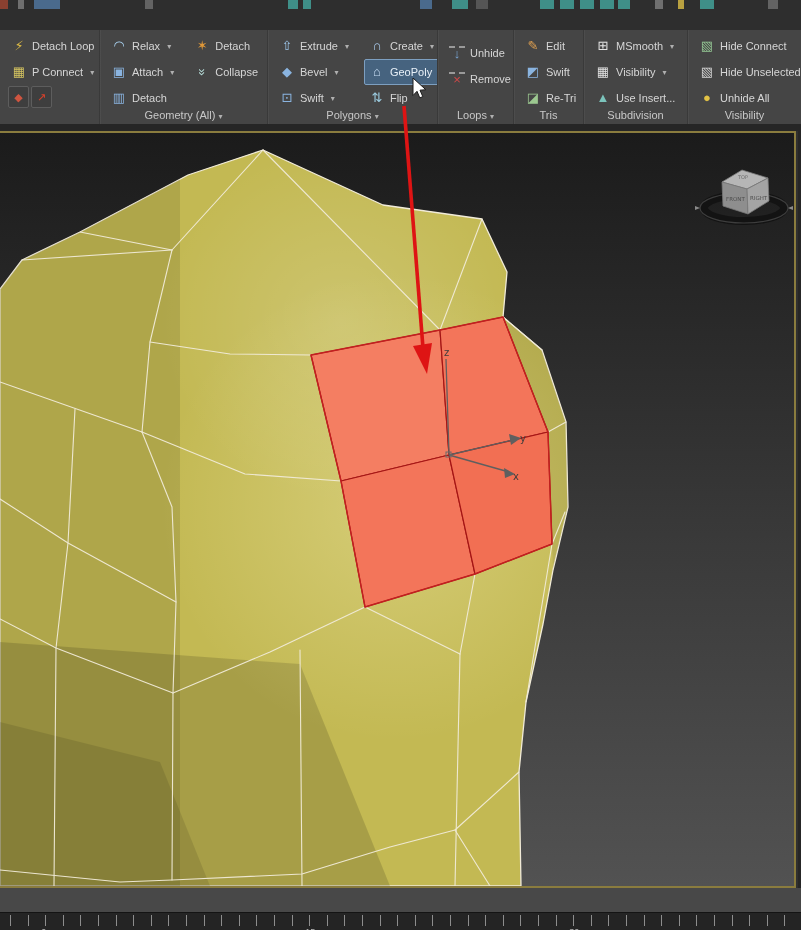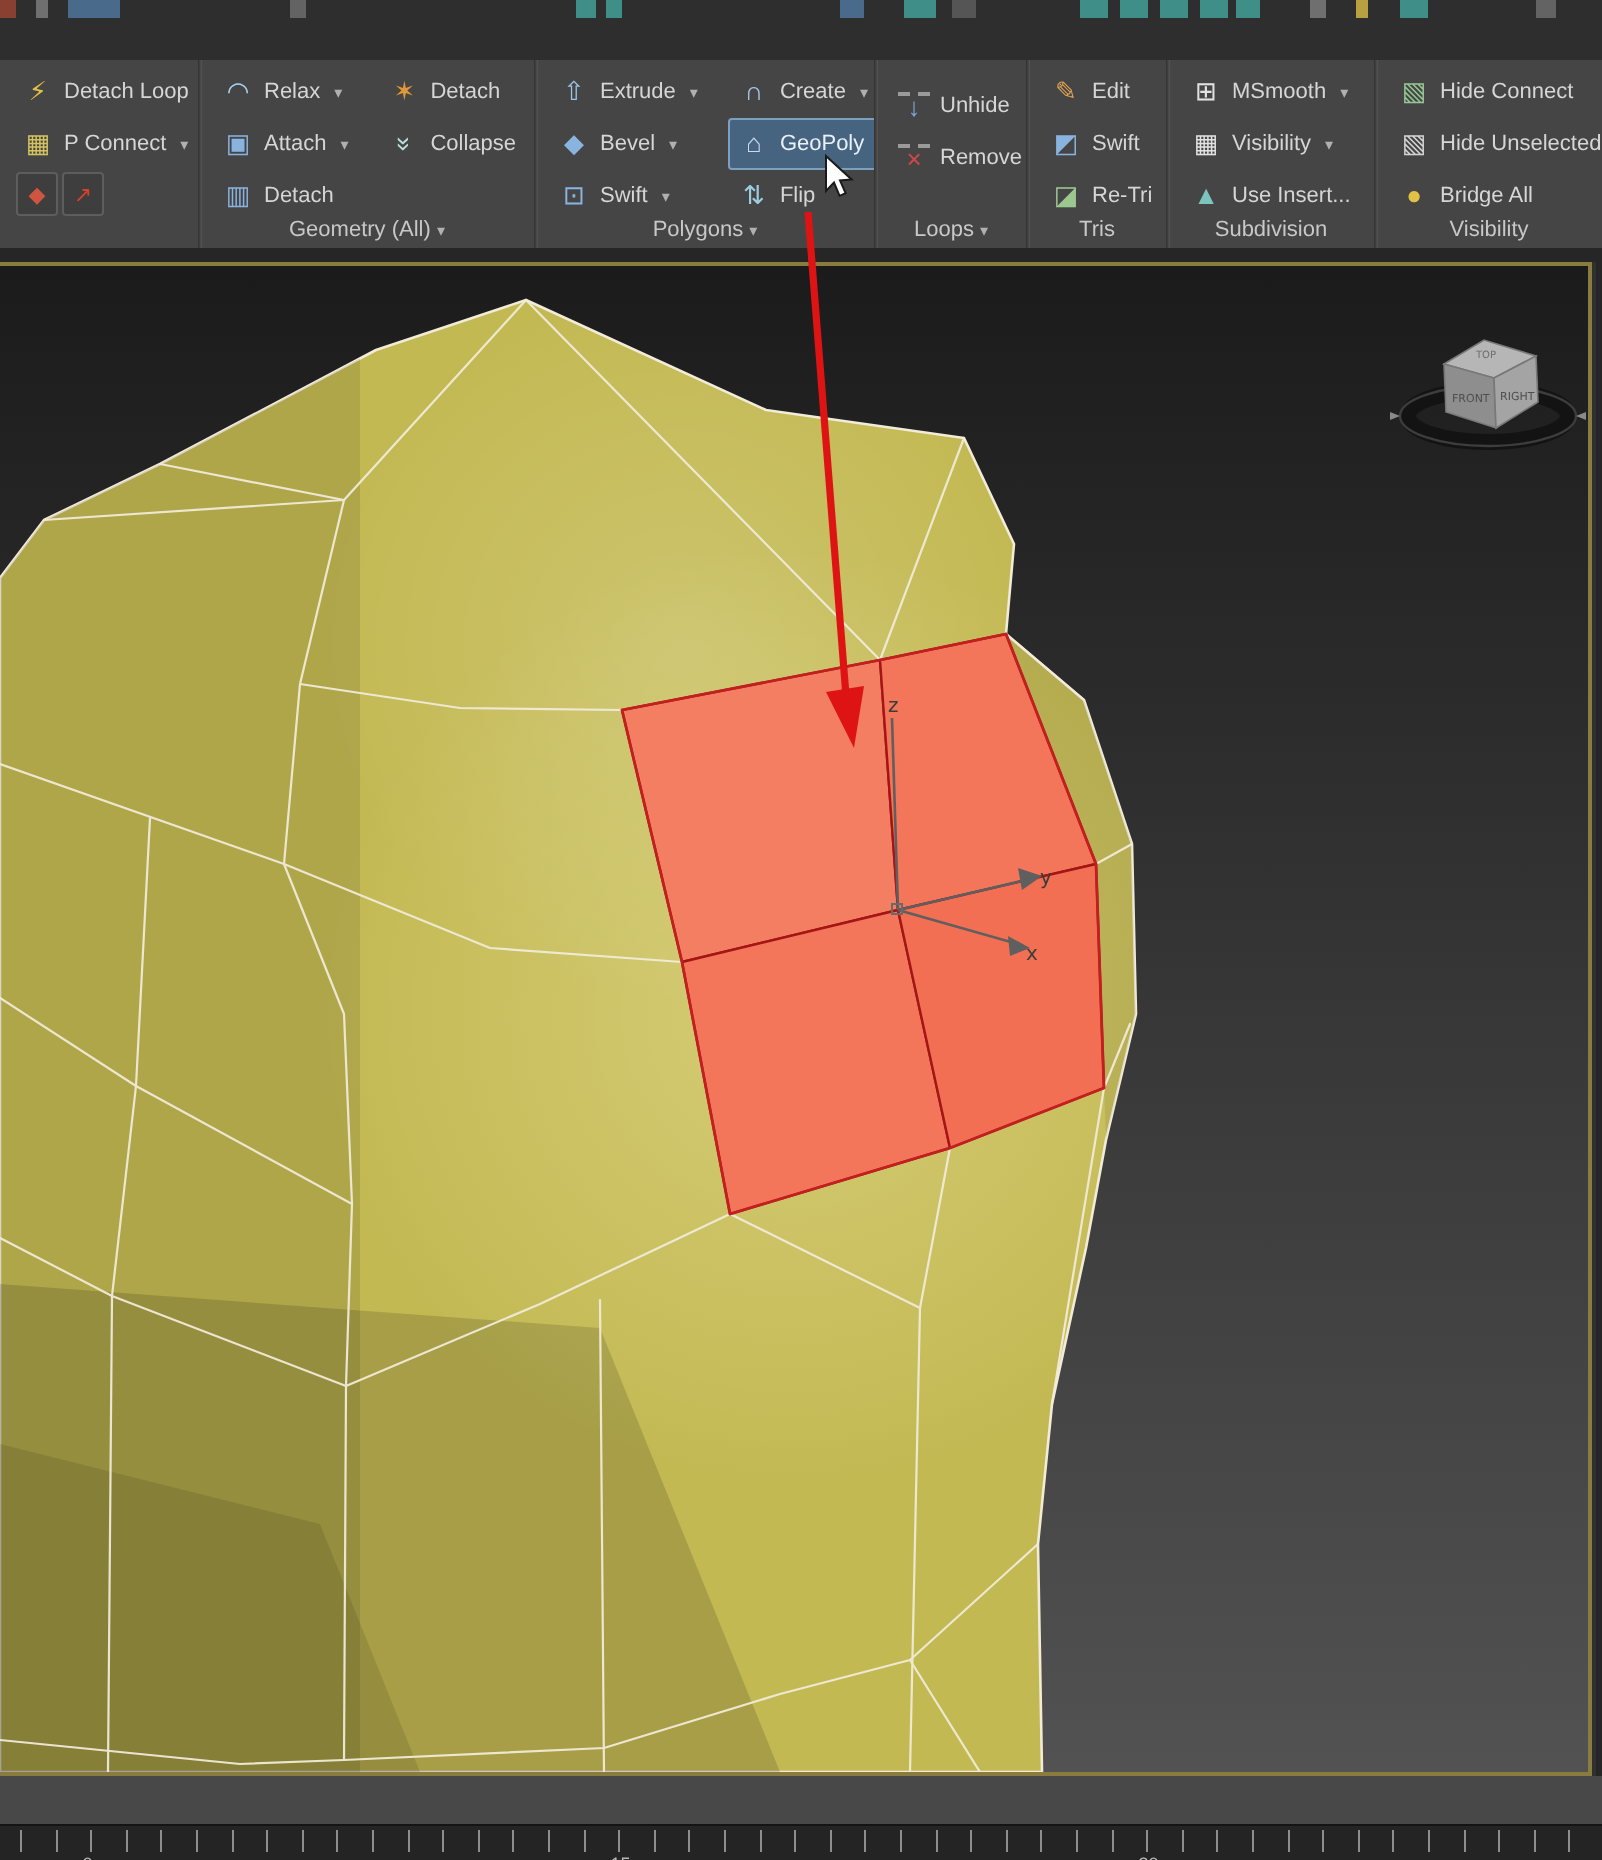--- a/index.html
+++ b/index.html
@@ -224,21 +224,21 @@
           <div class="rbtn">
             <span class="ico" style="color: rgb(148, 199, 148);">▧</span>
             <span>Hide Connect</span>
           </div>
           <div class="rbtn">
             <span class="ico" style="color: rgb(212, 212, 212);">▧</span>
             <span>Hide Unselected</span>
           </div>
           <div class="rbtn">
             <span class="ico" style="color: rgb(226, 194, 69);">●</span>
-            <span>Bridge All</span>
+            <span>Unhide All</span>
           </div>
         </div>
       </div>
       <div class="plabel">Visibility </div>
     </div>
     <div class="sep" style="left: 687px;"></div>
   </div>
 
 <div id="gapline"></div>
 <div id="viewport">

